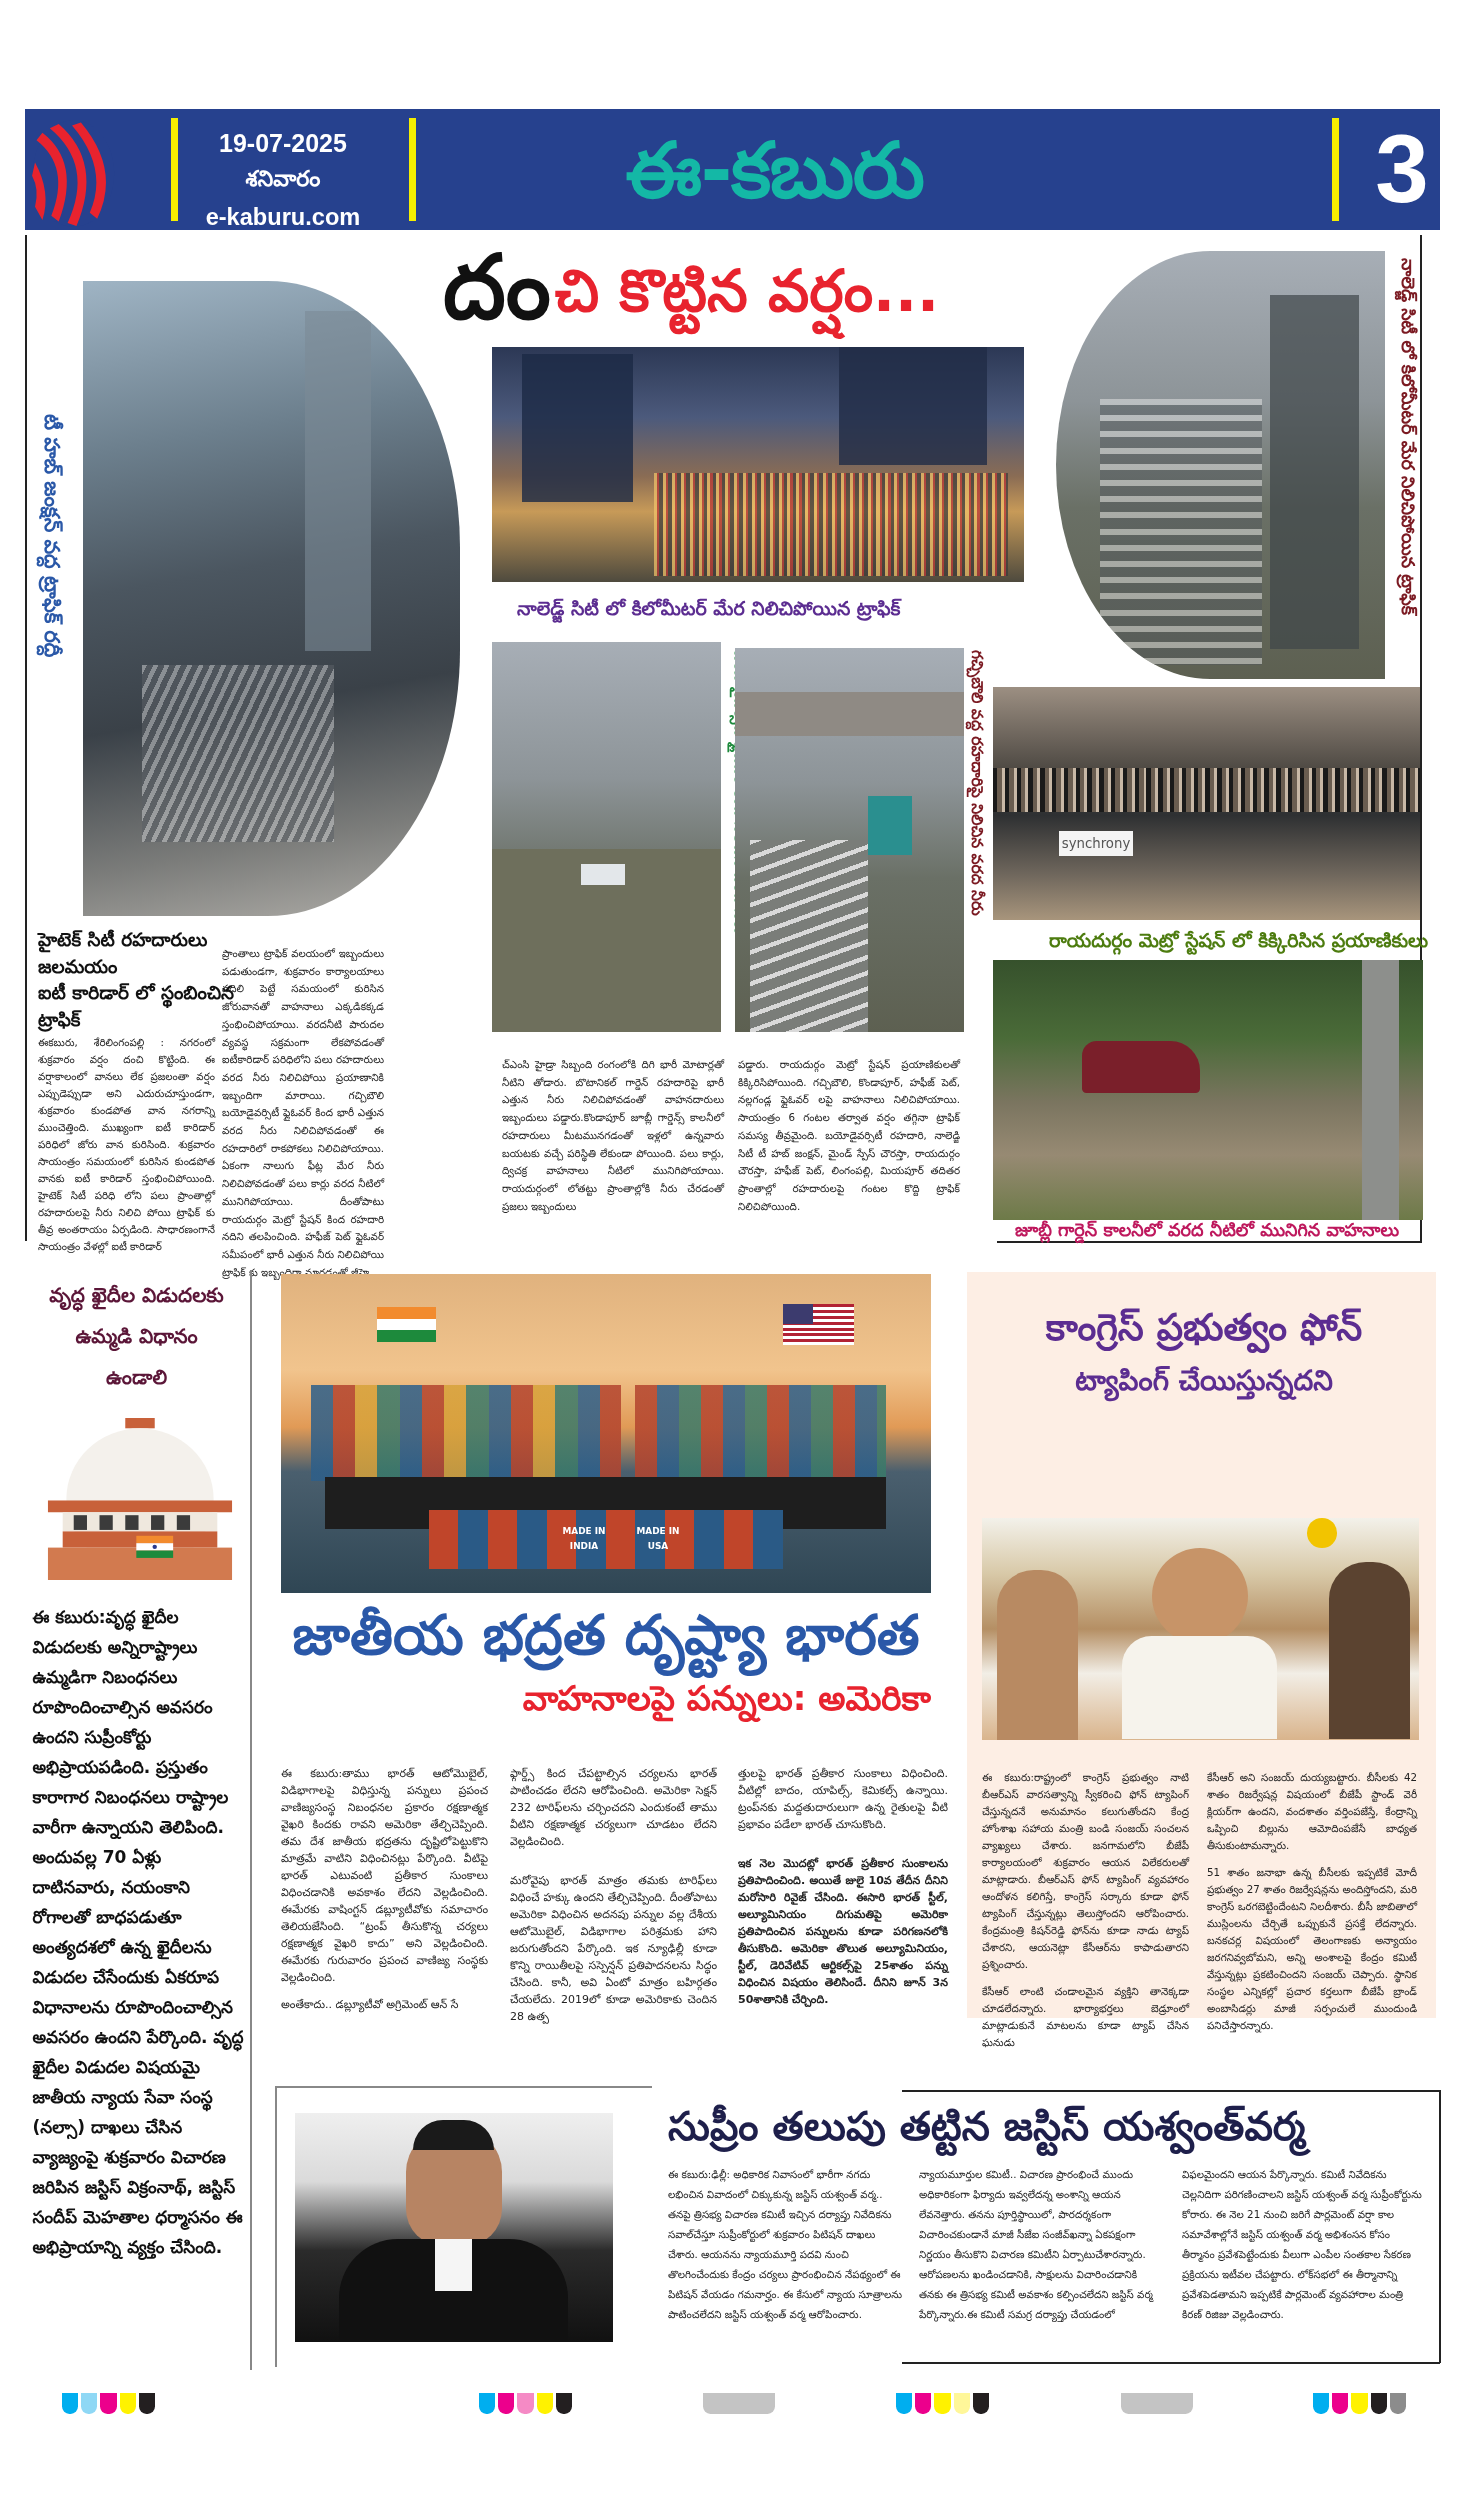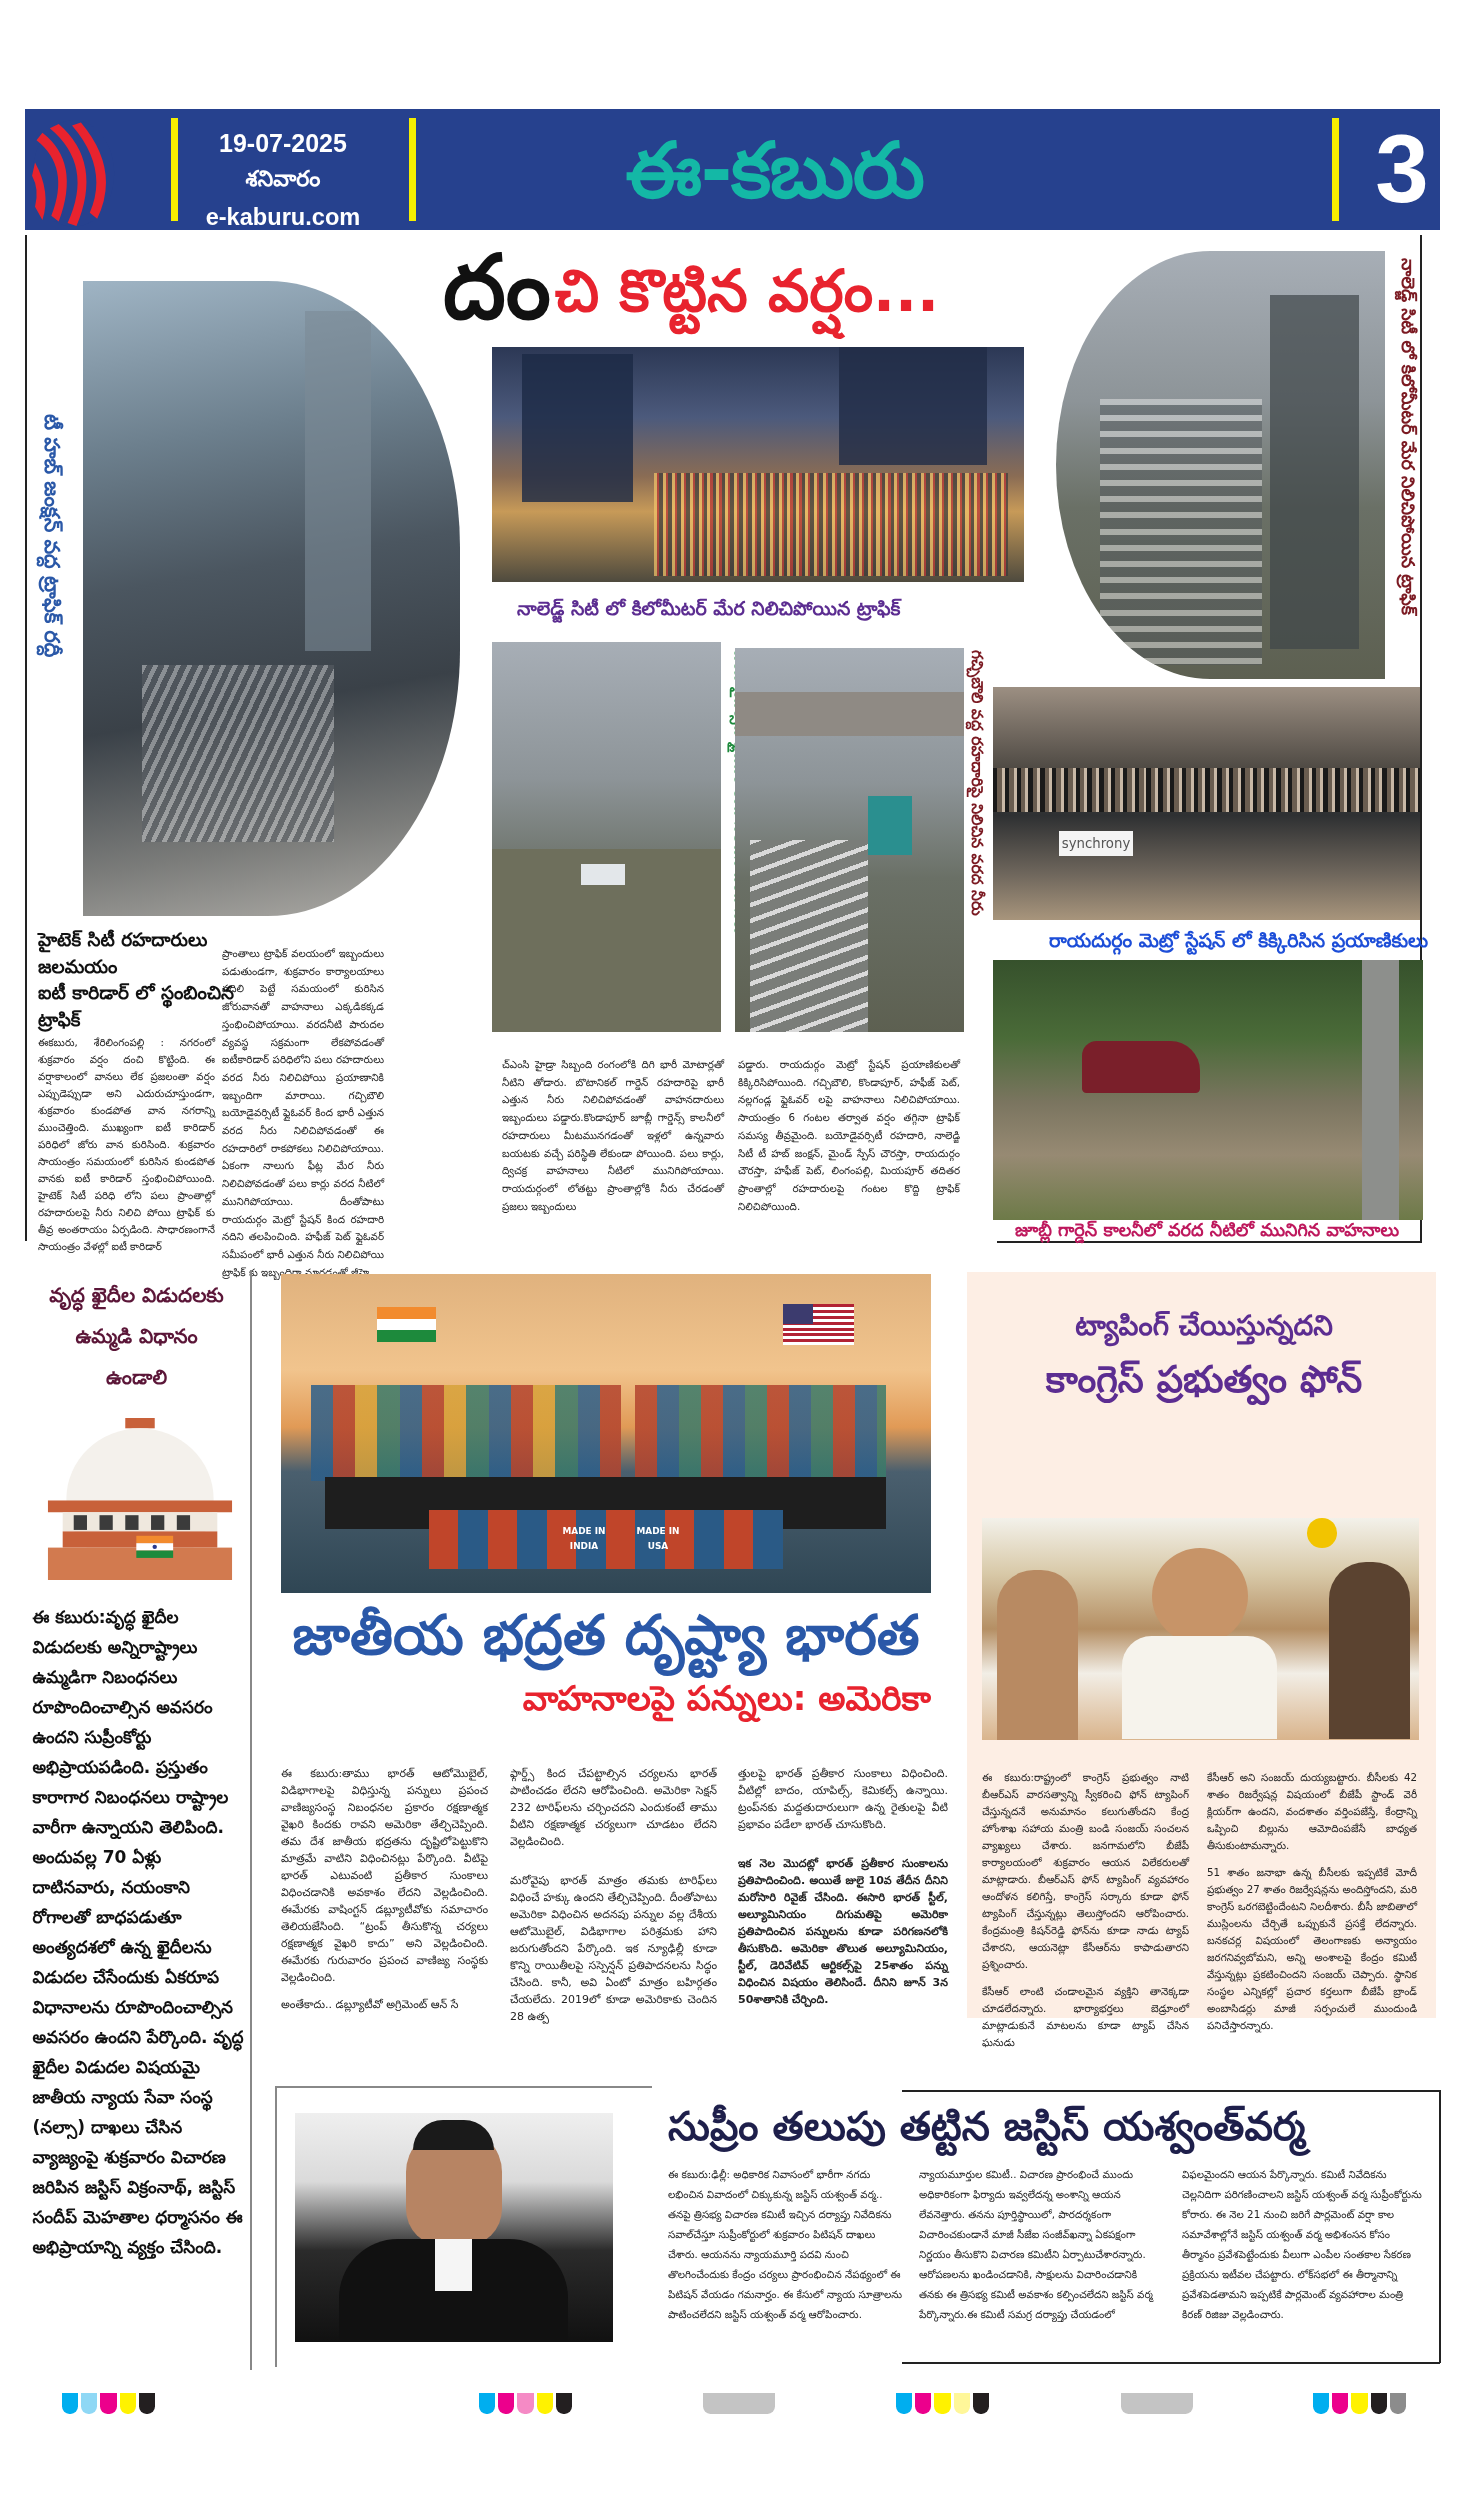--- a/index.html
+++ b/index.html
@@ -115,21 +115,21 @@
   <div class="mark" style="left:0; top:44px; width:229px; height:44px; background:#8f8a84;"></div>
   <div class="mark" style="left:14.8px; top:192px; width:118px; height:192px; background:repeating-linear-gradient(160deg,#d9d9d9 0 4.4px,#7a7d79 4.4px 14.8px);"></div>
   <div class="mark" style="left:133px; top:148px; width:44px; height:59px; background:#2a8f8f;"></div>
 </div>
 <div class="vcap" style="left:967px; top:650px; font-size:15.5px; color:#7b1a22;">గచ్చిబౌలి వద్ద రహదారిపై నిలిచిన వరద నీరు</div>
 
 <div class="photo ph-metro" style="left:993px; top:687px; width:427px; height:233px;">
   <div class="mark" style="left:0; top:81px; width:427px; height:44px; background:repeating-linear-gradient(90deg,#1a1a1a 0 4.4px,#6a5d50 4.4px 8.9px,#c8b8a6 8.9px 11.8px);"></div>
   <div class="mark" style="left:66px; top:144px; width:74px; height:25px; background:#f4f4f4; color:#555; font-size:13.3px; text-align:center; line-height:25px;">synchrony</div>
 </div>
-<div class="caption" style="left:1049px; top:929px; font-size:19px; color:#1d4ed8;">రాయదుర్గం మెట్రో స్టేషన్ లో కిక్కిరిసిన ప్రయాణికులు</div>
+<div class="caption" style="left:1049px; top:929px; font-size:19px; color:#4d7c0f;">రాయదుర్గం మెట్రో స్టేషన్ లో కిక్కిరిసిన ప్రయాణికులు</div>
 
 <div class="photo ph-green" style="left:993px; top:960px; width:430px; height:260px;">
   <div class="mark" style="left:89px; top:81px; width:118px; height:52px; background:#7a1f2a; border-radius:14.8px 29.5px 4.4px 4.4px;"></div>
   <div class="mark" style="left:369px; top:0; width:37px; height:260px; background:#8d8f8c;"></div>
 </div>
 <div class="caption" style="left:1015px; top:1220px; font-size:17.7px; color:#be185d;">జూబ్లీ గార్డెన్ కాలనీలో వరద నీటిలో మునిగిన వాహనాలు</div>
 
 <div class="article-head" style="left:38px; top:927px; width:222px; font-size:18.5px; line-height:26.6px;">
   <div>హైటెక్ సిటీ రహదారులు</div>
   <div>జలమయం</div>
@@ -190,22 +190,22 @@
   <p>ఫ్గార్డ్స్ కింద చేపట్టాల్సిన చర్యలను భారత్ పాటించడం లేదని ఆరోపించింది. అమెరికా సెక్షన్ 232 టారిఫ్‌లను చర్చించదని ఎందుకంటే తాము వీటిని రక్షణాత్మక చర్యలుగా చూడటం లేదని వెల్లడించింది.</p>
   <p style="margin-top:22px;">మరోవైపు భారత్ మాత్రం తమకు టారిఫ్‌లు విధించే హక్కు ఉందని తేల్చిచెప్పింది. దీంతోపాటు అమెరికా విధించిన అదనపు పన్నుల వల్ల దేశీయ ఆటోమొబైల్, విడిభాగాల పరిశ్రమకు హాని జరుగుతోందని పేర్కొంది. ఇక న్యూఢిల్లీ కూడా కొన్ని రాయితీలపై సస్పెన్షన్ ప్రతిపాదనలను సిద్ధం చేసింది. కానీ, అవి ఏంటో మాత్రం బహిర్గతం చేయలేదు. 2019లో కూడా అమెరికాకు చెందిన 28 ఉత్ప</p>
 </div>
 <div class="col" style="left:738px; top:1765px; width:210px; font-size:11px; line-height:17px;">
   <p>త్తులపై భారత్ ప్రతీకార సుంకాలు విధించింది. వీటిల్లో బాదం, యాపిల్స్, కెమికల్స్ ఉన్నాయి. ట్రంప్‌నకు మద్దతుదారులుగా ఉన్న రైతులపై వీటి ప్రభావం పడేలా భారత్ చూసుకొంది.</p>
   <p style="margin-top:22px;font-weight:bold;">ఇక నెల మొదట్లో భారత్ ప్రతీకార సుంకాలను ప్రతిపాదించింది. అయితే జులై 10వ తేదీన దీనిని మరోసారి రివైజ్ చేసింది. ఈసారి భారత్ స్టీల్, అల్యూమినియం దిగుమతిపై అమెరికా ప్రతిపాదించిన పన్నులను కూడా పరిగణనలోకి తీసుకొంది. అమెరికా తొలుత అల్యూమినియం, స్టీల్, డెరివేటివ్ ఆర్టికల్స్‌పై 25శాతం పన్ను విధించిన విషయం తెలిసిందే. దీనిని జూన్ 3న 50శాతానికి చేర్చింది.</p>
 </div>
 
 <div class="abs" style="left:967px; top:1272px; width:469px; height:746px; background:#fdeee4;"></div>
 <div class="article-head" style="left:975px; top:1300px; width:458px; text-align:center; color:#5c2d91;">
+  <div style="font-size:37px; line-height:55px;">కాంగ్రెస్ ప్రభుత్వం ఫోన్</div>
   <div style="font-size:28px; line-height:52px;">ట్యాపింగ్ చేయిస్తున్నదని</div>
-  <div style="font-size:37px; line-height:55px;">కాంగ్రెస్ ప్రభుత్వం ఫోన్</div>
 </div>
 <div class="photo ph-rally" style="left:982px; top:1518px; width:437px; height:222px;">
   <div class="mark" style="left:170px; top:29.5px; width:96px; height:96px; background:#c79468; border-radius:50%;"></div>
   <div class="mark" style="left:140px; top:118px; width:155px; height:103px; background:#f6f3ec; border-radius:29.5px 29.5px 0 0;"></div>
   <div class="mark" style="left:14.8px; top:52px; width:81px; height:170px; background:#b88a62; border-radius:37px 37px 0 0;"></div>
   <div class="mark" style="left:347px; top:44px; width:81px; height:177px; background:#5b4330; border-radius:37px 37px 0 0;"></div>
   <div class="mark" style="left:325px; top:0; width:29.5px; height:29.5px; background:#f2c400; border-radius:50%;"></div>
 </div>
 <div class="col" style="left:982px; top:1769px; width:207px; font-size:10.3px; line-height:17px;">
   <p>ఈ కబురు:రాష్ట్రంలో కాంగ్రెస్ ప్రభుత్వం నాటి బీఆర్ఎస్ వారసత్వాన్ని స్వీకరించి ఫోన్ ట్యాపింగ్ చేస్తున్నదనే అనుమానం కలుగుతోందని కేంద్ర హోంశాఖ సహాయ మంత్రి బండి సంజయ్ సంచలన వ్యాఖ్యలు చేశారు. జనగామలోని బీజేపీ కార్యాలయంలో శుక్రవారం ఆయన విలేకరులతో మాట్లాడారు. బీఆర్ఎస్ ఫోన్ ట్యాపింగ్ వ్యవహారం ఆందోళన కలిగిస్తే, కాంగ్రెస్ సర్కారు కూడా ఫోన్ ట్యాపింగ్ చేస్తున్నట్లు తెలుస్తోందని ఆరోపించారు. కేంద్రమంత్రి కిషన్‌రెడ్డి ఫోన్‌ను కూడా నాడు ట్యాప్ చేశారని, ఆయనెట్లా కేసీఆర్‌ను కాపాడుతారని ప్రశ్నించారు.</p>

